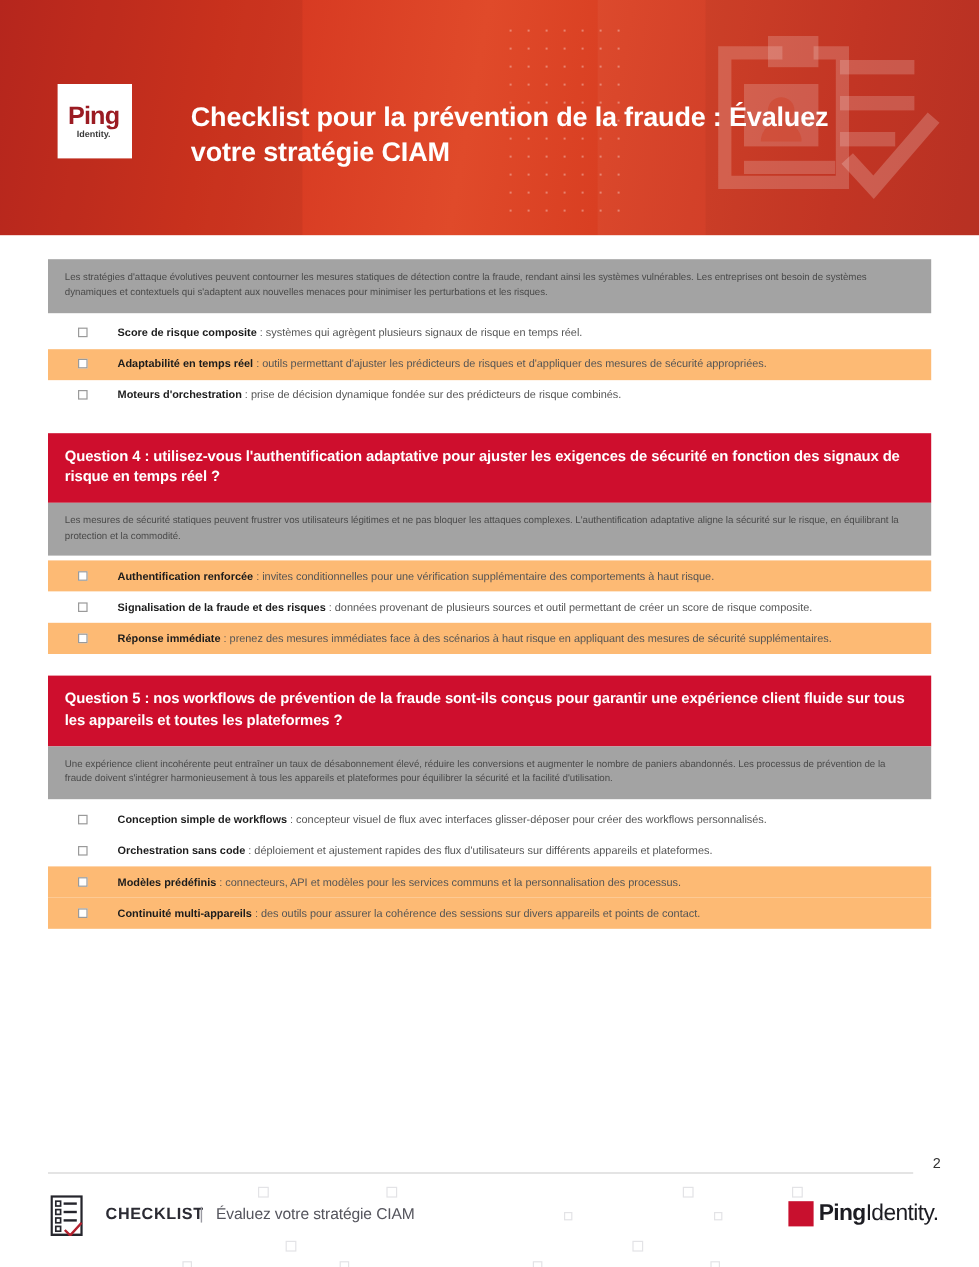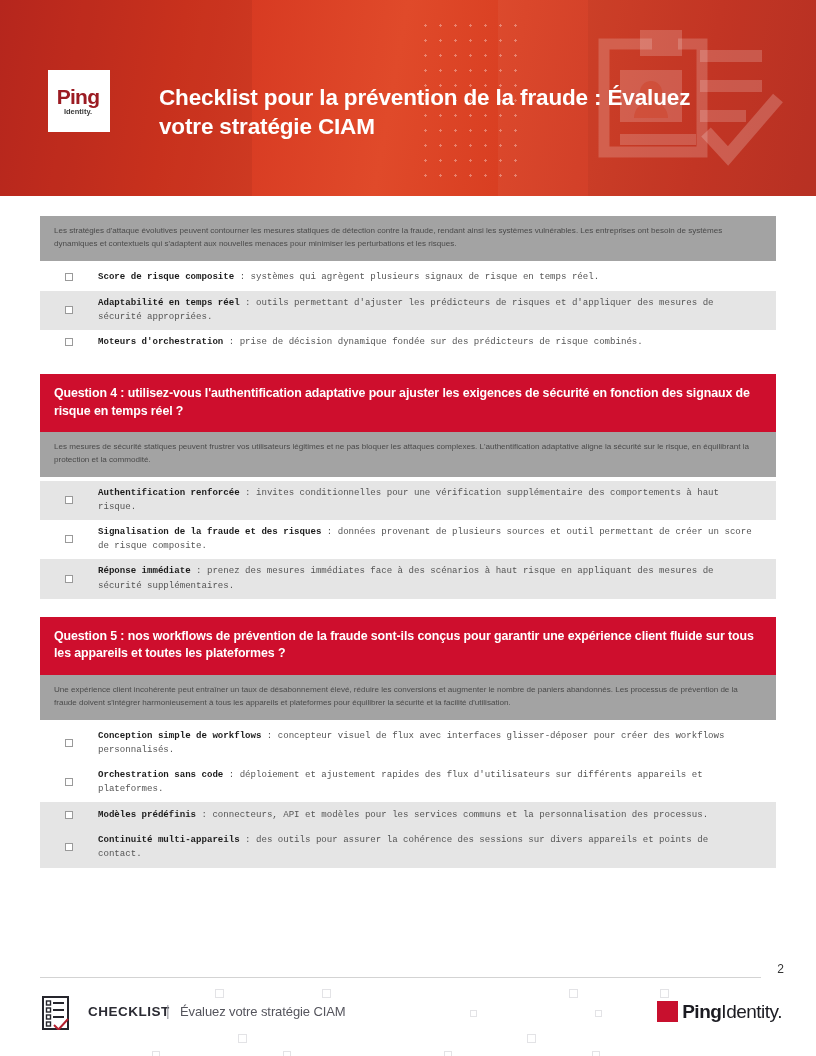--- a/index.html
+++ b/index.html
@@ -118,23 +118,22 @@
   }
 
   .q-items { margin-top: 4px; }
 
   .q-row {
     display: flex;
     align-items: center;
     min-height: 26px;
     padding: 5px 14px 6px 0;
     background: #ffffff;
-    font-family: Liberation Mono, monospace;
-  }
-  .q-row.alt { background: #e5e5e5; }
+  }
+  .q-row.alt { background: #fdba74; }
 
   .chk-cell {
     flex: 0 0 58px;
     display: flex;
     justify-content: center;
     align-items: center;
   }
   .chk {
     width: 8px;
     height: 8px;

